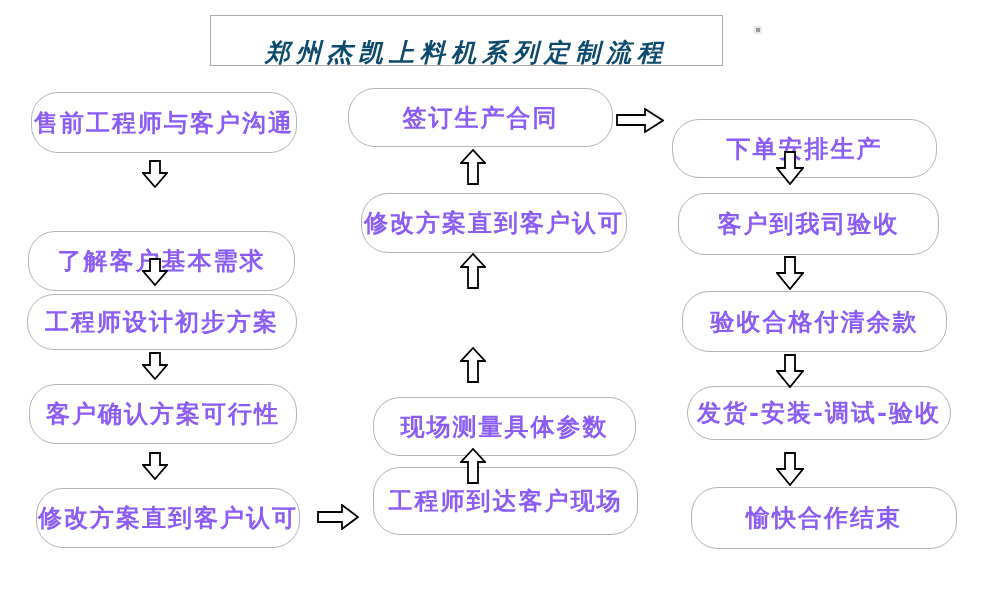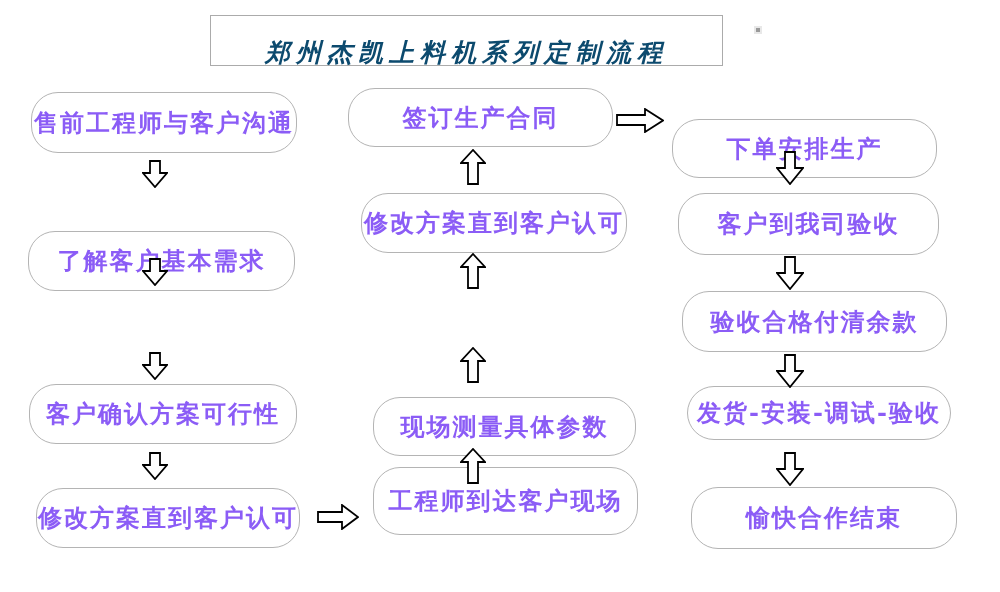--- a/index.html
+++ b/index.html
@@ -37,20 +37,21 @@
 
 <div class="canvas">
 
   <div class="title-box">
     <span class="title-text">郑州杰凯上料机系列定制流程</span>
   </div>
   <div class="artifact-dot"></div>
 
   <div class="box" style="left:31px;top:92px;width:266px;height:61px;">售前工程师与客户沟通</div>
   <div class="box" style="left:28px;top:195px;width:267px;height:60px;margin-top:36px;">了解客户基本需求</div>
+  <div class="box" style="left:27px;top:294px;width:270px;height:56px;">工程师设计初步方案</div>
   <div class="box" style="left:29px;top:384px;width:268px;height:60px;">客户确认方案可行性</div>
   <div class="box" style="left:36px;top:488px;width:264px;height:60px;">修改方案直到客户认可</div>
 
   <svg class="arrow" style="left:142px;top:160px;" width="26" height="28" viewBox="0 0 26 28">
       <path d="M8,1 H18 V13 H25 L13,27 L1,13 H8 Z"></path>
     </svg>
   <svg class="arrow" style="left:142px;top:258px;" width="26" height="28" viewBox="0 0 26 28">
       <path d="M8,1 H18 V13 H25 L13,27 L1,13 H8 Z"></path>
     </svg>
   <svg class="arrow" style="left:142px;top:352px;" width="26" height="28" viewBox="0 0 26 28">

